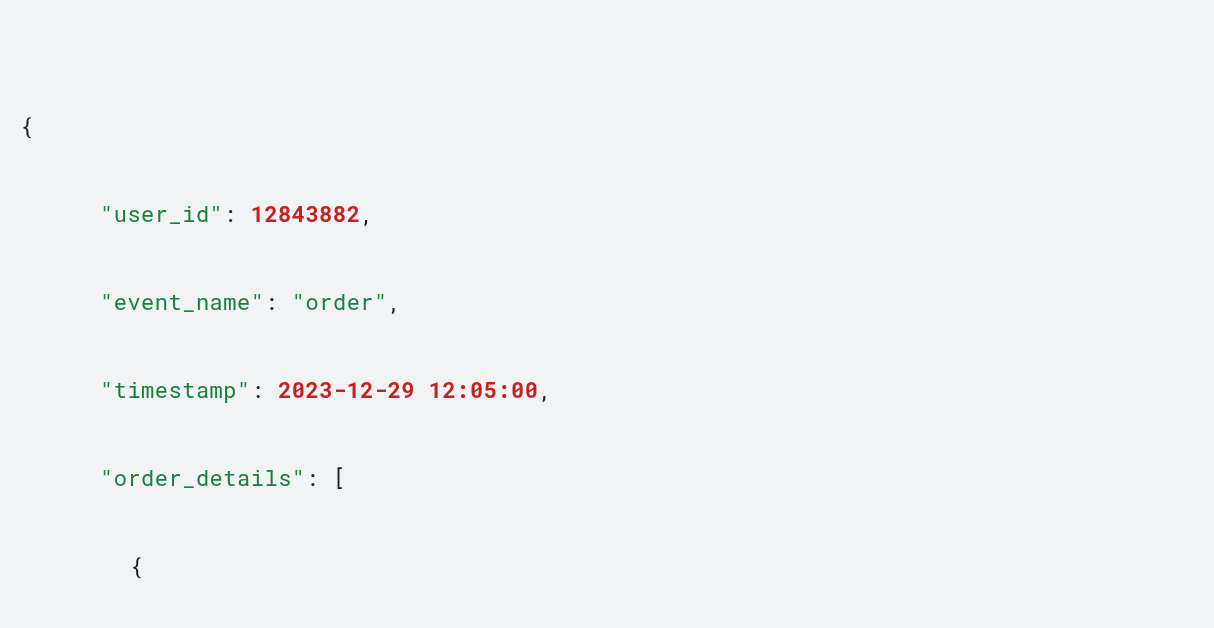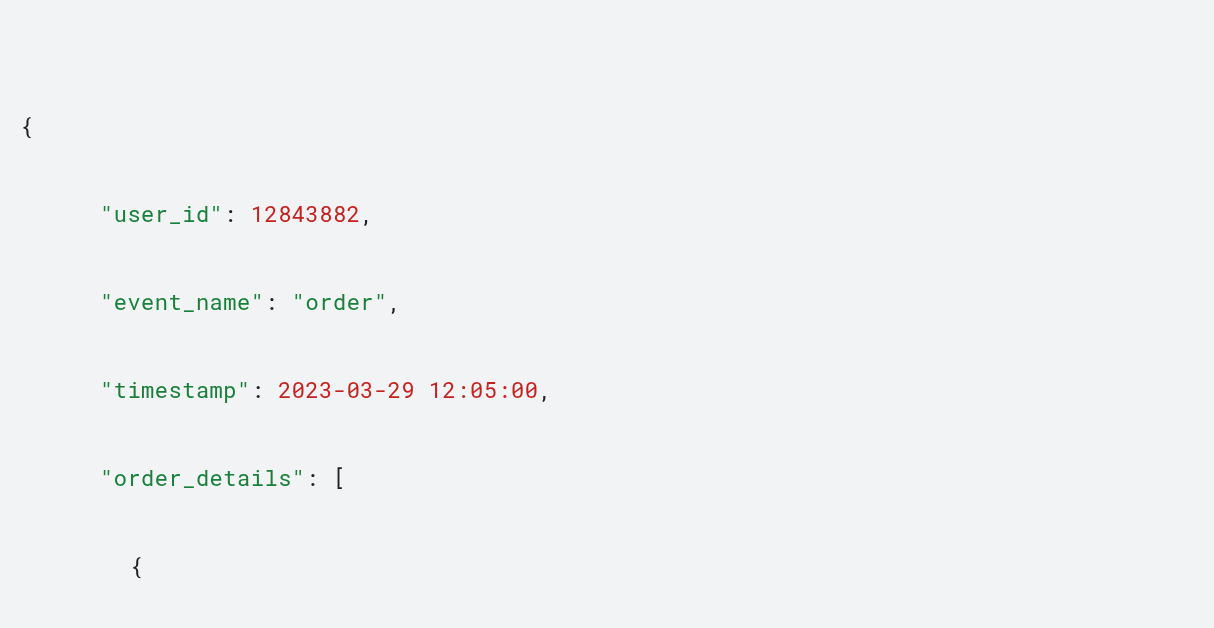--- a/index.html
+++ b/index.html
@@ -26,36 +26,37 @@
       padding-left: 96px;
     }
     .key {
       color: #188038;
     }
     .string {
       color: #188038;
     }
     .number {
       color: #c5221f;
+      font-weight: bold;
     }
     .punct {
       color: #202124;
     }
     .line {
       display: block;
     }
   </style>
 </head>
 <body>
 
 <div class="code-block">
 <span class="line"><span class="punct">{</span></span>
 <span class="line indent-1"><span class="key">"user_id"</span><span class="punct">: </span><span class="number">12843882</span><span class="punct">,</span></span>
 <span class="line indent-1"><span class="key">"event_name"</span><span class="punct">: </span><span class="string">"order"</span><span class="punct">,</span></span>
-<span class="line indent-1"><span class="key">"timestamp"</span><span class="punct">: </span><span class="number">2023-03-29 12:05:00</span><span class="punct">,</span></span>
+<span class="line indent-1"><span class="key">"timestamp"</span><span class="punct">: </span><span class="number">2023-12-29 12:05:00</span><span class="punct">,</span></span>
 <span class="line indent-1"><span class="key">"order_details"</span><span class="punct">: </span><span class="punct">[</span></span>
 <span class="line indent-2"><span class="punct"> {</span></span>
 
 
 
 
 
 
 </div>
 

